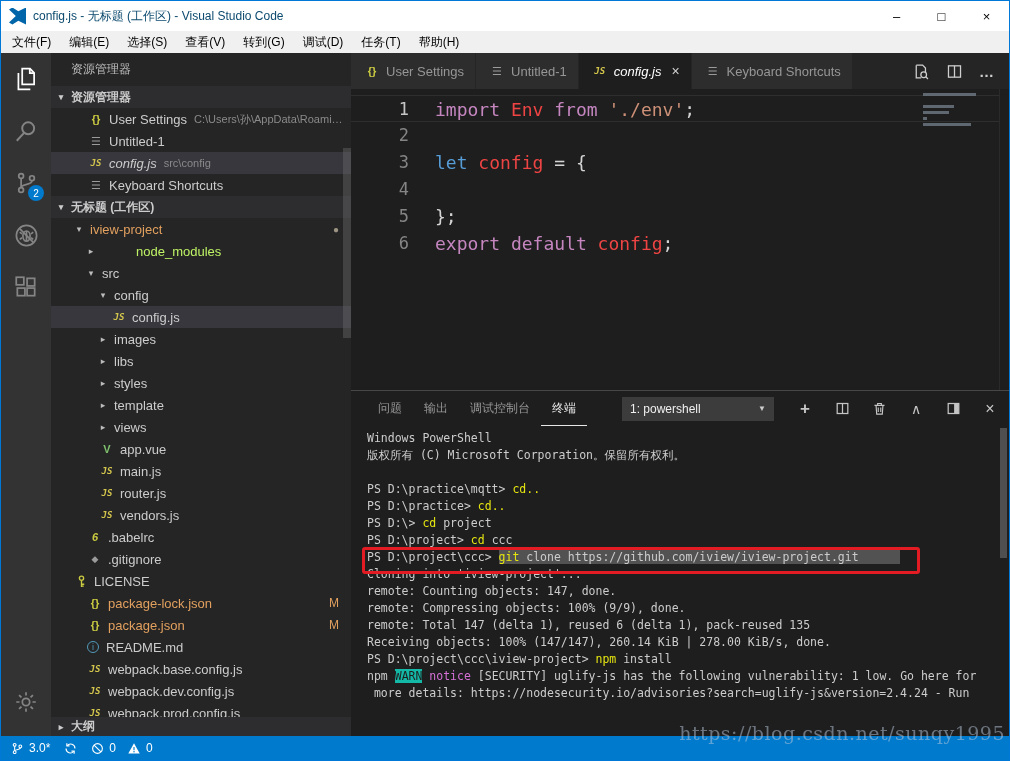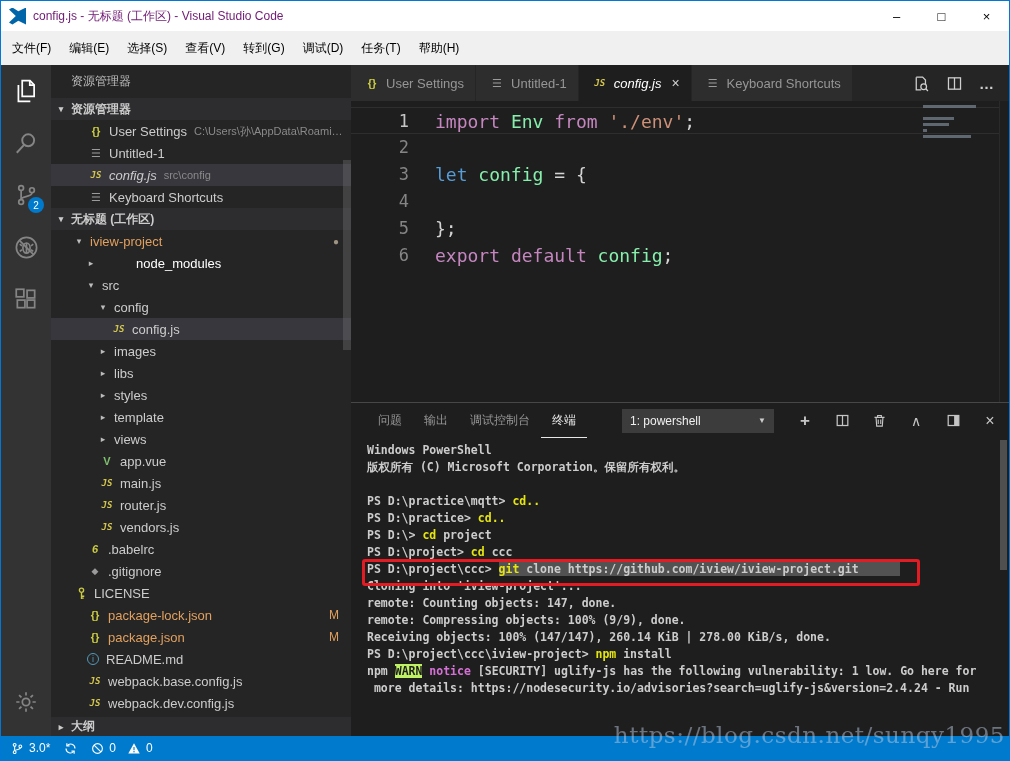--- a/index.html
+++ b/index.html
@@ -5,27 +5,27 @@
   * { margin:0; padding:0; box-sizing:border-box; }
   html,body { background:#2a2a2a; }
   body { font-family:"Liberation Sans", sans-serif; }
   .window{ position:relative; width:1010px; height:761px; background:#1e1e1e;
     border:1px solid #0078d7; display:flex; flex-direction:column; overflow:hidden; }
 
   
   .titlebar{ height:30px; background:#ffffff; display:flex; align-items:center; flex:none; }
   .vs-logo{ width:17px; height:17px; margin:0 7px 0 8px; position:relative; background:#0065a9;
     clip-path:polygon(100% 0,100% 100%,55% 78%,20% 100%,0 88%,40% 50%,0 12%,20% 0,55% 22%); }
-  .title-text{ font-size:12px; color:#701a75;text-align:right; }
+  .title-text{ font-size:12px; color:#0c4a6e;text-align:right; }
   .win-controls{ margin-left:auto; display:flex; height:100%; }
   .win-btn{ width:45px; height:100%; display:flex; align-items:center; justify-content:center;
     font-size:13px; color:#000; cursor:default; }
 
   
-  .menubar{ height:34px; background:#f0f0f0; display:flex; align-items:center; flex:none; padding-left:2px; }
+  .menubar{ height:22px; background:#f0f0f0; display:flex; align-items:center; flex:none; padding-left:2px; }
   .menu-item{ padding:0 9px; font-size:12px; color:#000; height:100%; display:flex; align-items:center; }
 
   
   .main{ flex:1; display:flex; min-height:0; }
 
   
   .activitybar{ width:50px; background:#333333; flex:none; display:flex; flex-direction:column; align-items:center; }
   .ab-item{ width:50px; height:52px; display:flex; align-items:center; justify-content:center;
     color:#858585; position:relative; }
   .ab-item.active{ color:#ffffff; }
@@ -39,21 +39,21 @@
   .sidebar-title{ height:33px; line-height:33px; padding-left:20px; font-size:12px; color:#bdbdbd; flex:none; }
   .section-header{ height:22px; background:#2d2d30; display:flex; align-items:center; gap:4px;
     padding-left:4px; font-weight:bold; font-size:12px; color:#cccccc; flex:none; }
   .twist{ font-size:9px; color:#cccccc; width:12px; text-align:center; }
   .row{ height:22px; display:flex; align-items:center; white-space:nowrap; position:relative; }
   .row.selected{ background:#37373d; }
   .row .label{ margin-left:5px; }
   .row .detail{ margin-left:7px; color:#8a8a8a; font-size:11px; overflow:hidden; text-overflow:ellipsis; max-width:150px; }
   .row .arrow{ font-size:9px; color:#bcbcbc; width:12px; text-align:center; flex:none; }
   .row.mod > .label{ color:#e2a05e; }
-  .row.ignored > .label{ color:#ffffff;margin-left:39px; }
+  .row.ignored > .label{ color:#bef264;margin-left:39px; }
   .row .m-badge{ position:absolute; right:12px; color:#e2a05e; font-size:12px; }
   .row .dot-badge{ position:absolute; right:12px; color:#9d9483; font-size:10px; }
   .italic{ font-style:italic; }
   .tree-wrap{ flex:1; overflow:hidden; }
   .outline-bar{ position:absolute; bottom:0; left:0; right:0; height:19px; background:#2d2d30;
     display:flex; align-items:center; gap:4px; padding-left:4px; font-weight:bold; font-size:12px; }
   .side-scroll{ position:absolute; right:0; top:95px; width:8px; height:190px; background:rgba(121,121,121,.35); }
 
   
   .fi{ display:inline-flex; align-items:center; justify-content:center; width:16px; height:16px;
@@ -77,60 +77,60 @@
   .tab-actions{ margin-left:auto; display:flex; align-items:center; gap:16px; padding-right:14px; color:#cfcfcf; }
   .tab-actions .more{ font-weight:bold; font-size:15px; letter-spacing:1px; }
 
   .editor{ height:301px; flex:none; position:relative; padding-top:6px;
     font-family:"DejaVu Sans Mono",monospace; font-size:18px; line-height:27px; overflow:hidden; }
   .code-line{ display:flex; height:27px; }
   .code-line.cur{ border-top:1px solid #2e2e2e; border-bottom:1px solid #2e2e2e; }
   .ln{ width:58px; text-align:right; color:#858585; flex:none; font-size:17px; }
   .code-line.cur .ln{ color:#c6c6c6; }
   .lc{ padding-left:26px; white-space:pre; color:#d4d4d4; }
-  .tok-kw{ color:#c586c0; } .tok-decl{ color:#569cd6; } .tok-v{ color:#86efac; }
+  .tok-kw{ color:#c586c0; } .tok-decl{ color:#569cd6; } .tok-v{ color:#ef4444; }
   .tok-str{ color:#ce9178; } .tok-p{ color:#d4d4d4; }
   .guide{ display:inline-block; width:0; height:27px; border-left:1px solid #404040; vertical-align:top; }
   .minimap{ position:absolute; top:4px; right:12px; width:74px; }
   .minimap .mbar{ height:3px; margin-bottom:3px; background:#6f7a85; opacity:.8; }
   .editor-scrollzone{ position:absolute; top:0; right:0; width:10px; height:100%; background:#1e1e1e; border-left:1px solid #2a2a2a;}
 
   
   .panel{ flex:1; border-top:1px solid #474747; display:flex; flex-direction:column; min-height:0; position:relative;}
   .panel-tabs{ height:35px; flex:none; display:flex; align-items:center; padding:0 10px 0 16px; }
   .panel-tab{ padding:0 11px; height:100%; display:flex; align-items:center; color:#969696; font-size:12px; }
   .panel-tab.active{ color:#e7e7e7; box-shadow:inset 0 -1px 0 #e7e7e7; }
   .ptab-spacer{ flex:1; }
   .term-select{ width:152px; height:24px; background:#3c3c3c; color:#f0f0f0; font-size:12px;
     display:flex; align-items:center; padding:0 8px; margin-right:22px; }
   .term-select .sel-arrow{ margin-left:auto; font-size:8px; color:#cccccc; }
   .panel-icons{ display:flex; align-items:center; gap:19px; color:#c5c5c5; }
   .picon{ display:flex; align-items:center; justify-content:center; width:18px; height:18px; font-size:14px; }
 
   .terminal{ flex:1; position:relative; padding:4px 0 0 16px; overflow:hidden;
     font-family:"DejaVu Sans Mono",monospace; font-size:11.5px; line-height:17px; color:#cccccc; }
-  .term-line{ height:17px; white-space:pre;font-weight:bold; }
+  .term-line{ height:17px; white-space:pre; }
   .tk-y{ color:#e5e510; }
   .tk-m{ color:#d670d6; }
-  .tk-w{ background:#bef264; color:#1e1e1e; }
+  .tk-w{ background:#14b8a6; color:#1e1e1e; }
   .tk-s{ background:#525252; }
   .tk-ys{ background:#525252; color:#e5e510; }
   .red-box{ position:absolute; left:11px; top:121px; width:558px; height:27px;
     border:3px solid #e31b23; border-radius:3px; pointer-events:none; }
   .term-scroll{ position:absolute; right:2px; top:2px; width:7px; height:130px; background:rgba(140,140,140,.45); }
 
   
   .statusbar{ height:24px; background:#007acc; color:#ffffff; display:flex; align-items:center;
     font-size:12px; padding:0 10px; flex:none; }
   .sb-group{ display:flex; align-items:center; gap:5px; margin-right:14px; }
   .sb-right{ margin-left:auto; display:flex; align-items:center; gap:18px; }
   .sb-icon{ display:flex; align-items:center; }
 
   .watermark{ position:absolute; right:4px; top:721px; z-index:60; pointer-events:none;
-    font-family:"DejaVu Serif",serif; font-size:23px; letter-spacing:.5px; color:rgba(185,202,224,.5);margin-left:12px; }
+    font-family:"DejaVu Serif",serif; font-size:19px; letter-spacing:.5px; color:rgba(185,202,224,.5);margin-left:12px; }
 
   svg{ display:block; }
 </style>
 </head>
 <body>
 
 <div class="window">
 
   <div class="titlebar">
     <span class="vs-logo"></span>
@@ -464,20 +464,21 @@
             <div class="term-line"><span>版权所有 (C) Microsoft Corporation。保留所有权利。</span></div>
             <div class="term-line"></div>
             <div class="term-line"><span>PS D:\practice\mqtt&gt; </span><span class="tk-y">cd..</span></div>
             <div class="term-line"><span>PS D:\practice&gt; </span><span class="tk-y">cd..</span></div>
             <div class="term-line"><span>PS D:\&gt; </span><span class="tk-y">cd</span><span> project</span></div>
             <div class="term-line"><span>PS D:\project&gt; </span><span class="tk-y">cd</span><span> ccc</span></div>
             <div class="term-line"><span>PS D:\project\ccc&gt; </span><span class="tk-ys">git</span><span class="tk-s"> clone https://github.com/iview/iview-project.git      </span></div>
             <div class="term-line"><span>Cloning into 'iview-project'...</span></div>
             <div class="term-line"><span>remote: Counting objects: 147, done.</span></div>
             <div class="term-line"><span>remote: Compressing objects: 100% (9/9), done.</span></div>
+            <div class="term-line"><span>remote: Total 147 (delta 1), reused 6 (delta 1), pack-reused 135</span></div>
             <div class="term-line"><span>Receiving objects: 100% (147/147), 260.14 KiB | 278.00 KiB/s, done.</span></div>
             <div class="term-line"><span>PS D:\project\ccc\iview-project&gt; </span><span class="tk-y">npm</span><span> install</span></div>
             <div class="term-line"><span>npm </span><span class="tk-w">WARN</span><span> </span><span class="tk-m">notice</span><span> [SECURITY] uglify-js has the following vulnerability: 1 low. Go here for</span></div>
             <div class="term-line"><span> more details: https://nodesecurity.io/advisories?search=uglify-js&amp;version=2.4.24 - Run</span></div>
           </div>
       </div>
     </div>
   </div>
 
   <div class="statusbar">

